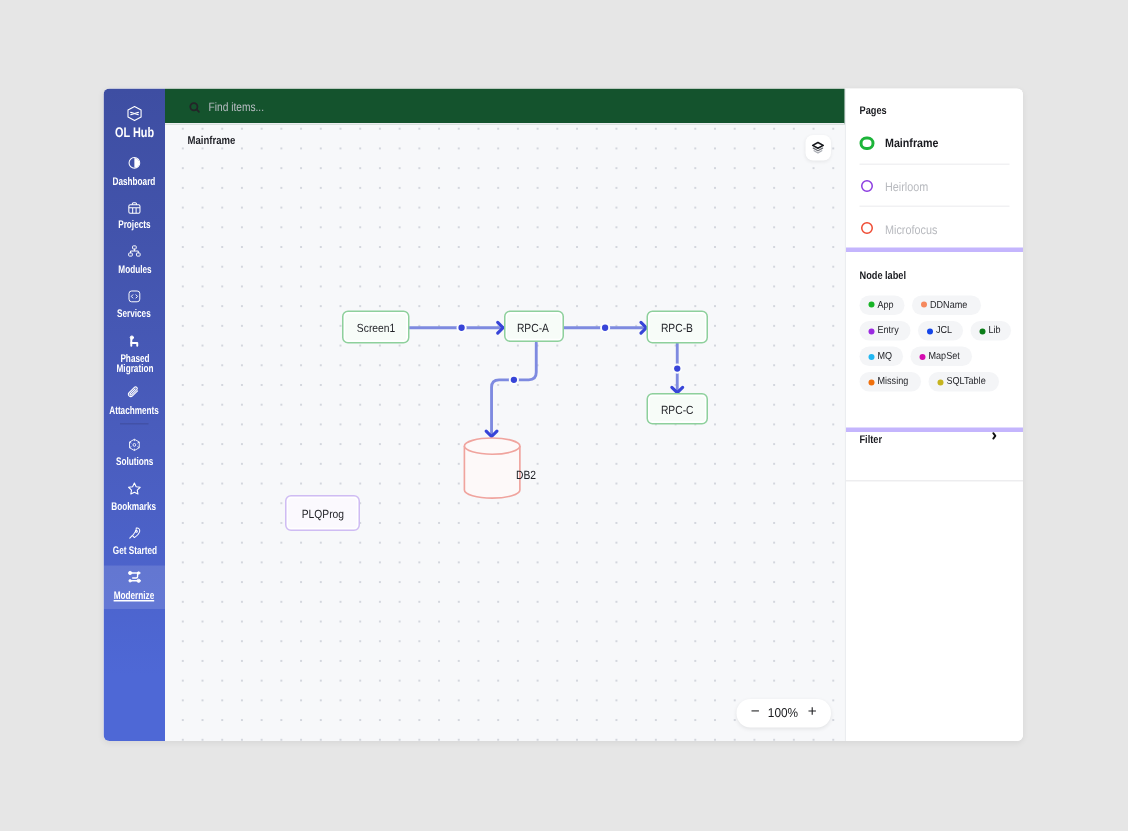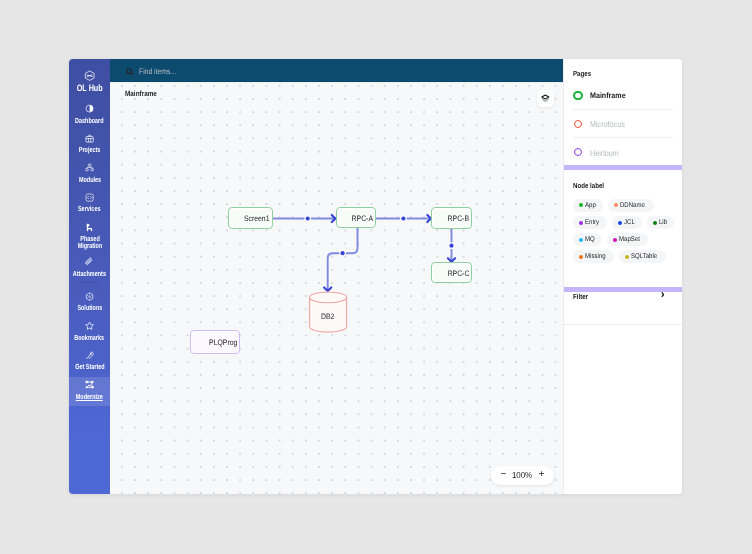--- a/index.html
+++ b/index.html
@@ -26,21 +26,21 @@
   .nav-item.brand .nav-label{font-size:9.3px;margin-top:3.2px;transform:scaleX(0.78);}
   .nav-item.active{position:relative;text-decoration:underline;}
   .nav-item.active::before{content:"";position:absolute;left:0;right:0;top:5.5px;height:28.6px;
                            background:rgba(255,255,255,.13);pointer-events:none;}
   .nav-item.active>*{position:relative;}
   .nav-sep{height:1px;background:rgba(60,72,150,.55);width:19.5px;margin:0 auto;}
   .nav-gap{height:3.6px;}
 
   
   .main{flex:1 1 auto;display:flex;flex-direction:column;min-width:0;position:relative;}
-  .searchbar{height:23.8px;flex:0 0 23.8px;background:#0c4a6e;display:flex;align-items:center;padding:0 0 0 16.2px;
+  .searchbar{height:23.8px;flex:0 0 23.8px;background:#14532d;display:flex;align-items:center;padding:0 0 0 16.2px;
              border-bottom:1px solid #ededf0;box-sizing:border-box;}
   .searchbar .s-ico{width:7.8px;height:7.8px;margin-right:5.2px;color:#242428;flex:0 0 7.8px;margin-top:2.6px;}
   .searchbar .s-ico svg{display:block;width:7.8px;height:7.8px;}
   .search-input{font-size:8.1px;color:#bcbfc6;transform:scaleX(0.84);transform-origin:left center;white-space:nowrap;
                 margin-top:2.3px;}
 
   .canvas{flex:1 1 auto;position:relative;overflow:hidden;
       background-color:#f7f8fa;
       background-image:radial-gradient(#d3d6dd 0.75px, rgba(0,0,0,0) 0.8px);
       background-size:13.15px 13.15px;background-position:5.3px 9.4px;}
@@ -51,34 +51,34 @@
       display:flex;align-items:center;justify-content:center;box-shadow:0 1px 2.5px rgba(0,0,0,.07);cursor:pointer;}
   .layers-btn svg{width:8.6px;height:9px;display:block;}
 
   .zoombar{position:absolute;left:380.9px;top:383.4px;width:63.1px;height:18.6px;border-radius:9.3px;background:#fff;
       display:flex;align-items:center;justify-content:space-between;padding:0 9.6px;box-sizing:border-box;
       box-shadow:0 1px 3px rgba(0,0,0,.09);}
   .zoombar .zb{font-size:10.2px;color:#1b1c1f;line-height:1;cursor:pointer;user-select:none;font-weight:400;}
   .zoombar .zval{font-size:8.6px;color:#1b1c1f;font-weight:400;transform:scaleX(0.92);}
 
   
-  .node{position:absolute;box-sizing:border-box;display:flex;align-items:center;justify-content:flex-end;
+  .node{position:absolute;box-sizing:border-box;display:flex;align-items:center;justify-content:center;
         border-radius:4px;}
   .node .ntxt{font-size:7.9px;color:#232429;transform:scaleX(0.87);white-space:nowrap;margin-top:1.4px;}
   .node.green{border:1.3px solid #8ed09c;background:#f7fcf8;box-shadow:inset 0 0 0 1.1px #ffffff;}
   .node.purple{border:1.3px solid #cfbcf3;background:#fbf9fe;box-shadow:inset 0 0 0 1.1px #ffffff;}
 
-  .dbnode{position:absolute;}
+  .dbnode{position:absolute;padding-left:46px;}
   .dbnode .dbtxt{position:absolute;left:0;right:0;text-align:center;font-size:7.9px;color:#232429;}
   .dbnode .dbtxt span{display:inline-block;transform:scaleX(0.87);}
 
   
   .rpanel{width:119px;flex:0 0 119px;background:#fff;border-left:1px solid #ebedf0;box-sizing:border-box;
           display:flex;flex-direction:column;}
-  .rsec{padding:0 9.3px;border-bottom:5px solid #c4b5fd;box-sizing:border-box;}
+  .rsec{padding:0 9.3px;border-bottom:3px solid #c4b5fd;box-sizing:border-box;}
   .chips{width:107px;}
   .rsec-title{font-size:7.4px;font-weight:700;color:#18191e;white-space:nowrap;
               transform:scaleX(0.83);transform-origin:left center;}
   .page-row{display:flex;align-items:center;gap:7.5px;height:28.1px;box-sizing:border-box;}
   .page-row+.page-row{border-top:1px solid #f1f1f3;}
   .dotring{border-radius:50%;box-sizing:border-box;}
   .page-name{font-size:8.3px;color:#b8babf;white-space:nowrap;transform:scaleX(0.87);transform-origin:left center;
              margin-top:1.2px;}
   .page-row.sel .page-name{color:#1a1b20;font-weight:700;transform:scaleX(0.88);font-size:8.1px;margin-top:1px;}
 
@@ -283,26 +283,26 @@
 
   <div class="rpanel">
     <div class="rsec" style="padding-top:10px;padding-bottom:0;">
       <div class="rsec-title">Pages</div>
       <div id="pages" style="margin-top:3.2px">
           <div class="page-row sel">
             <span class="dotring" style="width:9.4px;height:9.4px;flex:0 0 9.4px;border:2.7px solid #1cb439"></span>
             <span class="page-name">Mainframe</span>
           </div>
           <div class="page-row">
+            <span class="dotring" style="width:8.6px;height:8.6px;flex:0 0 8.6px;border:1.4px solid #8b3ce0;margin-left:0.4px;margin-right:0.4px"></span>
+            <span class="page-name">Heirloom</span>
+          </div>
+          <div class="page-row">
             <span class="dotring" style="width:8.6px;height:8.6px;flex:0 0 8.6px;border:1.4px solid #ef4a32;margin-left:0.4px;margin-right:0.4px"></span>
             <span class="page-name">Microfocus</span>
-          </div>
-          <div class="page-row">
-            <span class="dotring" style="width:8.6px;height:8.6px;flex:0 0 8.6px;border:1.4px solid #8b3ce0;margin-left:0.4px;margin-right:0.4px"></span>
-            <span class="page-name">Heirloom</span>
           </div>
         </div>
     </div>
     <div class="rsec" style="padding-top:11px;padding-bottom:19px;">
       <div class="rsec-title">Node label</div>
       <div class="chips" id="chips" style="margin-top:8.4px">
           <span class="chip">
             <span class="cdot" style="background:#17b426"></span>
             <span class="clabel">App</span>
           </span>

